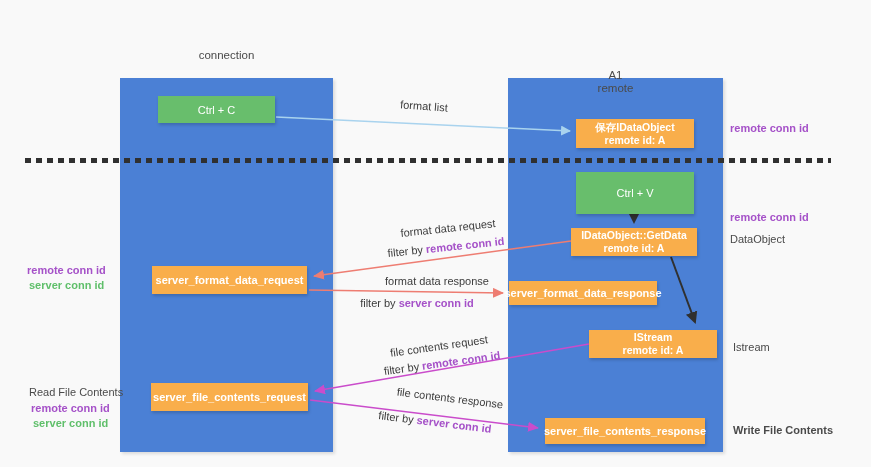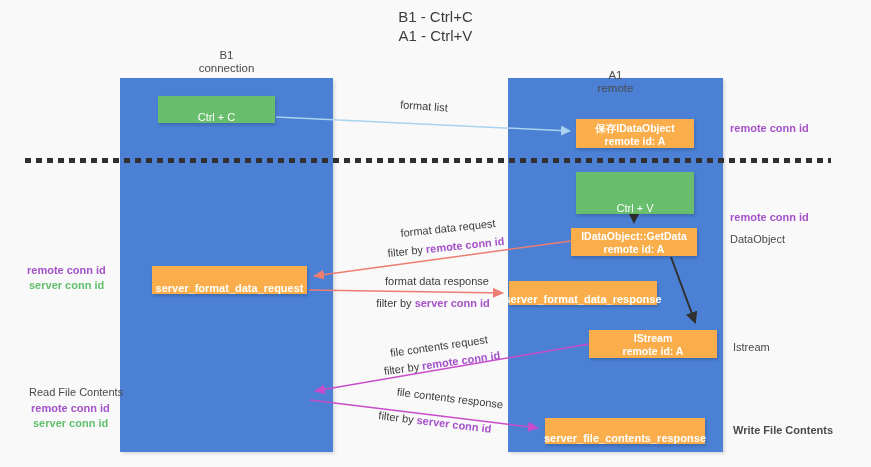--- a/index.html
+++ b/index.html
@@ -16,21 +16,21 @@
   .title{left:0;top:7px;width:871px;text-align:center;font-size:15px;color:var(--text-dark);line-height:19px;z-index:6;}
   
   .hdr{text-align:center;font-size:11.5px;color:#4a4a4a;line-height:13px;z-index:6;}
   .hdr-left{left:120px;top:49px;width:213px;}
   .hdr-right{left:508px;top:49px;width:215px;margin-top:20px;}
   
   .col{background:var(--lifeline-blue);z-index:1;box-shadow:2px 2px 3px rgba(0,0,0,.12);}
   .col-left{left:120px;top:78px;width:213px;height:374px;}
   .col-right{left:508px;top:78px;width:215px;height:374px;}
   
-  .node{z-index:3;display:flex;flex-direction:column;align-items:center;justify-content:flex-end;
+  .node{z-index:3;display:flex;flex-direction:column;align-items:center;justify-content:center;
         color:#fff;text-align:center;box-shadow:1px 2px 3px rgba(0,0,0,.18);}
   .green{background:var(--action-green);font-size:11px;}
   .orange{background:var(--message-orange);font-size:11px;font-weight:bold;}
   .two-line{font-size:10.5px;line-height:13px;}
   .ctrl-c{left:158px;top:96px;width:117px;height:27px;}
   .ctrl-v{left:576px;top:172px;width:118px;height:42px;}
   .save-obj{left:576px;top:119px;width:118px;height:29px;}
   .getdata{left:571px;top:228px;width:126px;height:28px;}
   .format-req{left:152px;top:266px;width:155px;height:28px;}
   .format-resp{left:509px;top:281px;width:148px;height:24px;}
@@ -48,21 +48,21 @@
   .ln-black{stroke:var(--black-arrow);stroke-width:2;}
   .mk-blue{fill:var(--format-list-arrow-blue);} .mk-salmon{fill:var(--format-arrow-salmon);}
   .mk-magenta{fill:var(--file-arrow-magenta);} .mk-black{fill:var(--black-arrow);}
   
   .edge-lbl{z-index:4;font-size:11px;color:var(--text-dark);white-space:nowrap;}
   .key-purple{color:var(--conn-id-purple);font-weight:bold;margin-left:3px;}
   .lbl-format-list{left:424px;top:100px;transform:translateX(-50%) rotate(4deg);}
   .lbl-fdr1{left:448px;top:222px;transform:translateX(-50%) rotate(-6deg);}
   .lbl-fdr2{left:446px;top:241px;transform:translateX(-50%) rotate(-6deg);}
   .lbl-fds1{left:437px;top:275px;transform:translateX(-50%);}
-  .lbl-fds2{left:433px;top:297px;transform:translateX(-50%);text-align:center;}
+  .lbl-fds2{left:417px;top:297px;transform:translateX(-50%);text-align:center;}
   .lbl-fcr1{left:439px;top:340px;transform:translateX(-50%) rotate(-8deg);}
   .lbl-fcr2{left:442px;top:357px;transform:translateX(-50%) rotate(-8deg);}
   .lbl-fcs1{left:450px;top:392px;transform:translateX(-50%) rotate(7deg);}
   .lbl-fcs2{left:435px;top:416px;transform:translateX(-50%) rotate(7deg);}
   
   .side{z-index:4;font-size:11px;white-space:nowrap;}
   .purple-b{color:var(--conn-id-purple);font-weight:bold;}
   .green-b{color:var(--conn-id-green);font-weight:bold;}
   .dark{color:#4a4a4a;}
   .r-remote1{left:730px;top:122px;}
@@ -74,27 +74,22 @@
   .l-server1{left:29px;top:279px;}
   .l-read{left:29px;top:386px;}
   .l-remote2{left:31px;top:402px;}
   .l-server2{left:33px;top:417px;}
 </style>
 </head>
 <body>
 
 <div id="stage">
 
-  <div class="abs title">
-    <div>B1 - Ctrl+C</div>
-    <div>A1 - Ctrl+V</div>
-  </div>
 
   <div class="abs hdr hdr-left">
-    <div>B1</div>
     <div>connection</div>
   </div>
   <div class="abs hdr hdr-right">
     <div>A1</div>
     <div>remote</div>
   </div>
 
   <div class="abs col col-left"></div>
   <div class="abs col col-right"></div>
 
@@ -141,20 +136,23 @@
   <div class="abs node orange format-resp">
     <span>server_format_data_response</span>
   </div>
   <div class="abs node orange format-req">
     <span>server_format_data_request</span>
   </div>
   <div class="abs node orange two-line istream">
     <span>IStream</span>
     <span>remote id: A</span>
   </div>
+  <div class="abs node orange file-req">
+    <span>server_file_contents_request</span>
+  </div>
   <div class="abs node orange file-resp">
     <span>server_file_contents_response</span>
   </div>
 
   <div class="abs edge-lbl lbl-format-list">format list</div>
 
   <div class="abs edge-lbl lbl-fdr1">format data request</div>
   <div class="abs edge-lbl lbl-fdr2">
     <span>filter by</span><span class="key-purple">remote conn id</span>
   </div>

